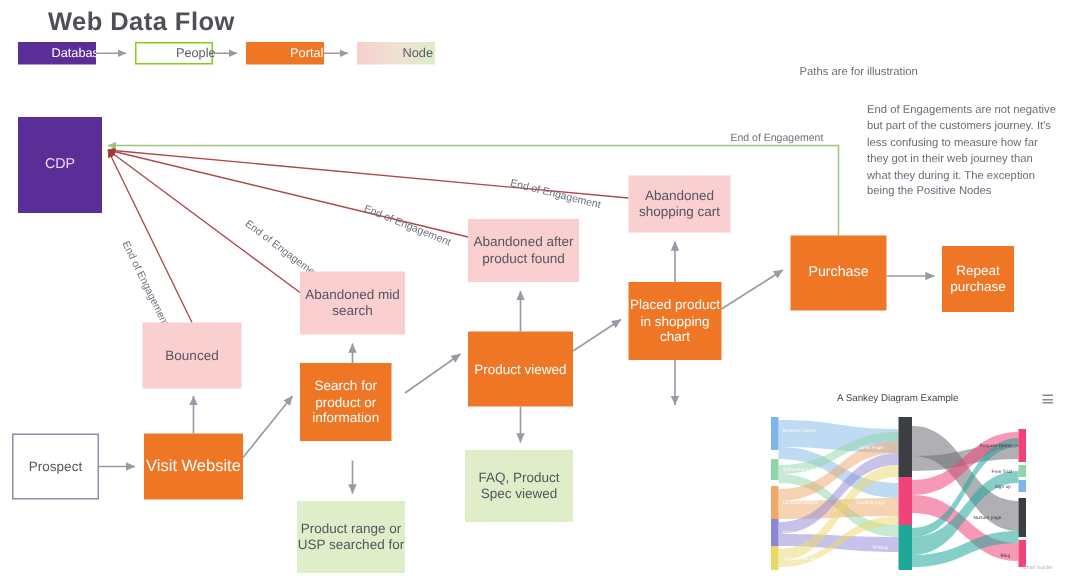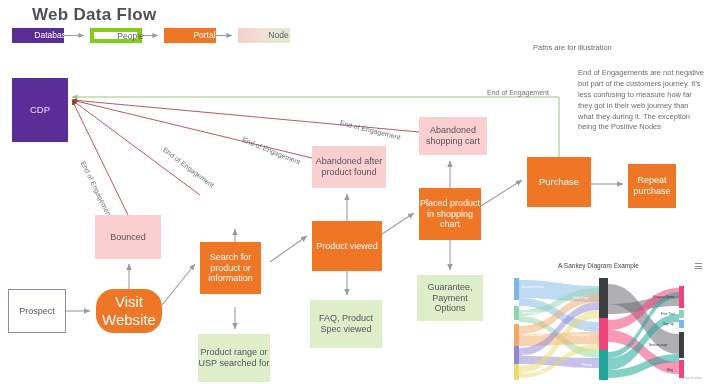--- a/index.html
+++ b/index.html
@@ -10,35 +10,35 @@
 
   .title{position:absolute;left:12px;top:5px;font-size:17px;color:#4f4f58;
          letter-spacing:.3px;font-weight:700;margin-left:20px;}
 
   .node{position:absolute;box-sizing:border-box;display:flex;align-items:center;
         justify-content:center;text-align:center;line-height:1.18;}
 
   
   .lg{height:15px;font-size:8.5px;padding-left:29px;}
   .lg-db{background:#5b2d96;color:#ffffff;}
-  .lg-people{background:#ffffff;border:4px solid #84cc16;color:#5a5a66;}
+  .lg-people{background:#ffffff;border:1px solid #84cc16;color:#5a5a66;}
   .lg-portal{background:#ef7625;color:#ffffff;}
   .lg-node{background:linear-gradient(90deg,#f7cfcc 0%,#f2dfd4 45%,#dbedc9 100%);color:#5a5a66;}
 
   
   .purple{background:#5b2d96;color:#e9dff7;}
   .orange{background:#ef7625;color:#ffffff;}
   .pink{background:#f9cfcf;color:#55555f;}
   .green{background:#ddeec8;color:#55555f;}
   .white{background:#ffffff;border:1px solid #8e8ea3;color:#55555f;}
 
   .n-cdp{left:12px;top:78px;width:56px;height:64px;font-size:9.5px;}
   .n-bounced{left:95px;top:215px;width:66px;height:44px;font-size:9px;}
   .n-prospect{left:8px;top:289px;width:58px;height:44px;font-size:9px;}
-  .n-visit{left:96px;top:289px;width:66px;height:44px;font-size:15px;border-radius:18px;}
+  .n-visit{left:96px;top:289px;width:66px;height:44px;font-size:11px;}
   .n-abmid{left:200px;top:181px;width:70px;height:42px;font-size:9px;}
   .n-search{left:200px;top:242px;width:61px;height:52px;font-size:9px;}
   .n-range{left:198px;top:334px;width:72px;height:48px;font-size:9px;}
   .n-abfound{left:312px;top:146px;width:74px;height:42px;font-size:9px;}
   .n-prodview{left:312px;top:221px;width:70px;height:50px;font-size:9px;}
   .n-faq{left:310px;top:300px;width:72px;height:48px;font-size:9px;}
   .n-abcart{left:419px;top:117px;width:68px;height:38px;font-size:9px;}
   .n-placed{left:419px;top:188px;width:62px;height:52px;font-size:9px;}
   .n-guar{left:417px;top:275px;width:66px;height:46px;font-size:9px;}
   .n-purchase{left:527px;top:157px;width:64px;height:50px;font-size:9.5px;}
@@ -127,28 +127,28 @@
   <div class="edgelabel" style="left:86px;top:160px;transform:rotate(64deg);">End of Engagement</div>
   <div class="edgelabel" style="left:166px;top:146px;transform:rotate(37deg);">End of Engagement</div>
   <div class="edgelabel" style="left:244px;top:136px;transform:rotate(22deg);">End of Engagement</div>
   <div class="edgelabel" style="left:341px;top:119px;transform:rotate(14deg);">End of Engagement</div>
   <div class="edgelabel" style="left:487px;top:89px;">End of Engagement</div>
 
   <div class="node purple n-cdp">CDP</div>
   <div class="node pink   n-bounced">Bounced</div>
   <div class="node white  n-prospect">Prospect</div>
   <div class="node orange n-visit">Visit Website</div>
+  <div class="node pink   n-abmid">Abandoned mid search</div>
   <div class="node orange n-search">Search for product or information</div>
   <div class="node green  n-range">Product range or USP searched for</div>
   <div class="node pink   n-abfound">Abandoned after product found</div>
   <div class="node orange n-prodview">Product viewed</div>
   <div class="node green  n-faq">FAQ, Product Spec viewed</div>
   <div class="node pink   n-abcart">Abandoned shopping cart</div>
   <div class="node orange n-placed">Placed product in shopping chart</div>
-  <div class="node green  n-guar">Guarantee, Payment Options</div>
   <div class="node orange n-purchase">Purchase</div>
   <div class="node orange n-repeat">Repeat purchase</div>
 
   <div class="sankey">
     <div class="sankey-title">A Sankey Diagram Example</div>
     <div class="sankey-menu">
         <i></i>
         <i></i>
         <i></i>
       </div>

